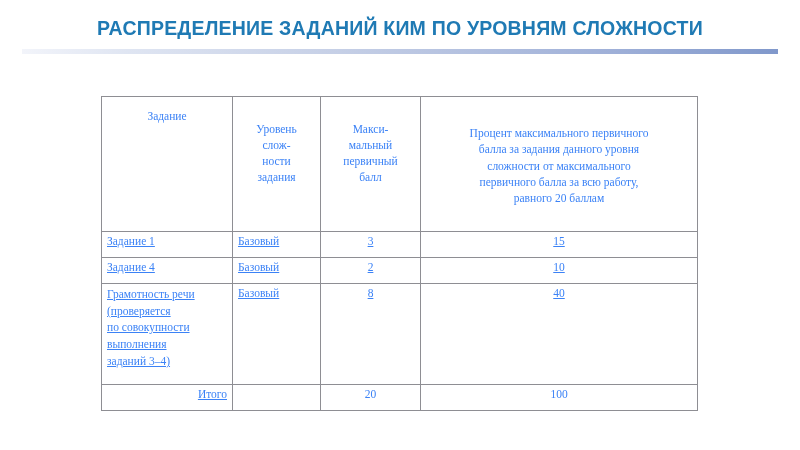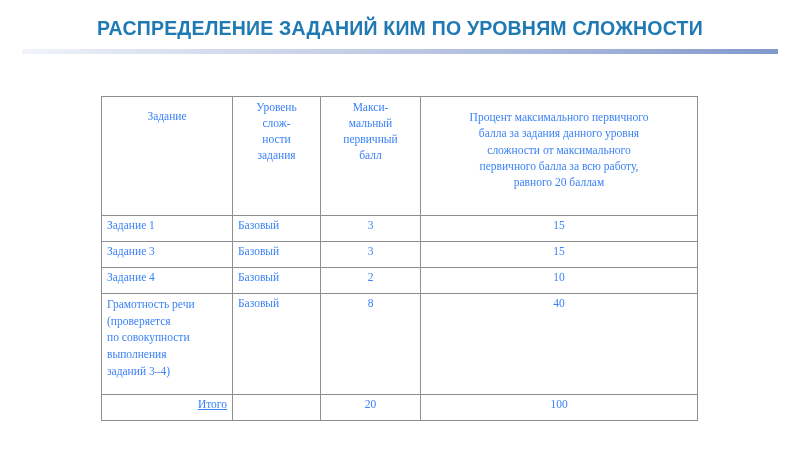--- a/index.html
+++ b/index.html
@@ -73,27 +73,27 @@
   col.c1 { width: 131px; }
   col.c2 { width: 88px; }
   col.c3 { width: 100px; }
   col.c4 { width: 277px; }
 
   
   tr.head td {
     text-align: center;
     vertical-align: top;
     height: 104px;
-    padding-top: 3px;
+    padding-top: 25px;
   }
   tr.head td.h-task   { padding-top: 12px; }
-  tr.head td.h-pct    { padding-top: 12px; line-height: 1.42; }
+  tr.head td.h-pct    { padding-top: 28px; line-height: 1.42; }
 
   
-  tr.data td { height: 21px; }
+  tr.data td { height: 21px; text-decoration: underline; }
   td.t-name  { text-align: left;   padding-left: 6px; }
   td.t-level { text-align: left;   padding-left: 6px; margin-top: 17px; }
   td.t-score { text-align: center; }
   td.t-pct   { text-align: center; }
 
   tr.tall td { height: 96px; }
   td.t-name.multi { line-height: 1.45; }
 
   
   tr.total td { height: 21px; }
@@ -140,26 +140,20 @@
         </td>
       </tr>
 
       <tr class="data">
         <td class="t-name">Задание 1</td>
         <td class="t-level">Базовый</td>
         <td class="t-score">3</td>
         <td class="t-pct">15</td>
       </tr>
       <tr class="data">
-        <td class="t-name">Задание 3</td>
-        <td class="t-level">Базовый</td>
-        <td class="t-score">3</td>
-        <td class="t-pct">15</td>
-      </tr>
-      <tr class="data">
         <td class="t-name">Задание 4</td>
         <td class="t-level">Базовый</td>
         <td class="t-score">2</td>
         <td class="t-pct">10</td>
       </tr>
 
       <tr class="data tall">
         <td class="t-name multi">
           <span>Грамотность речи</span><br>
           <span>(проверяется</span><br>

